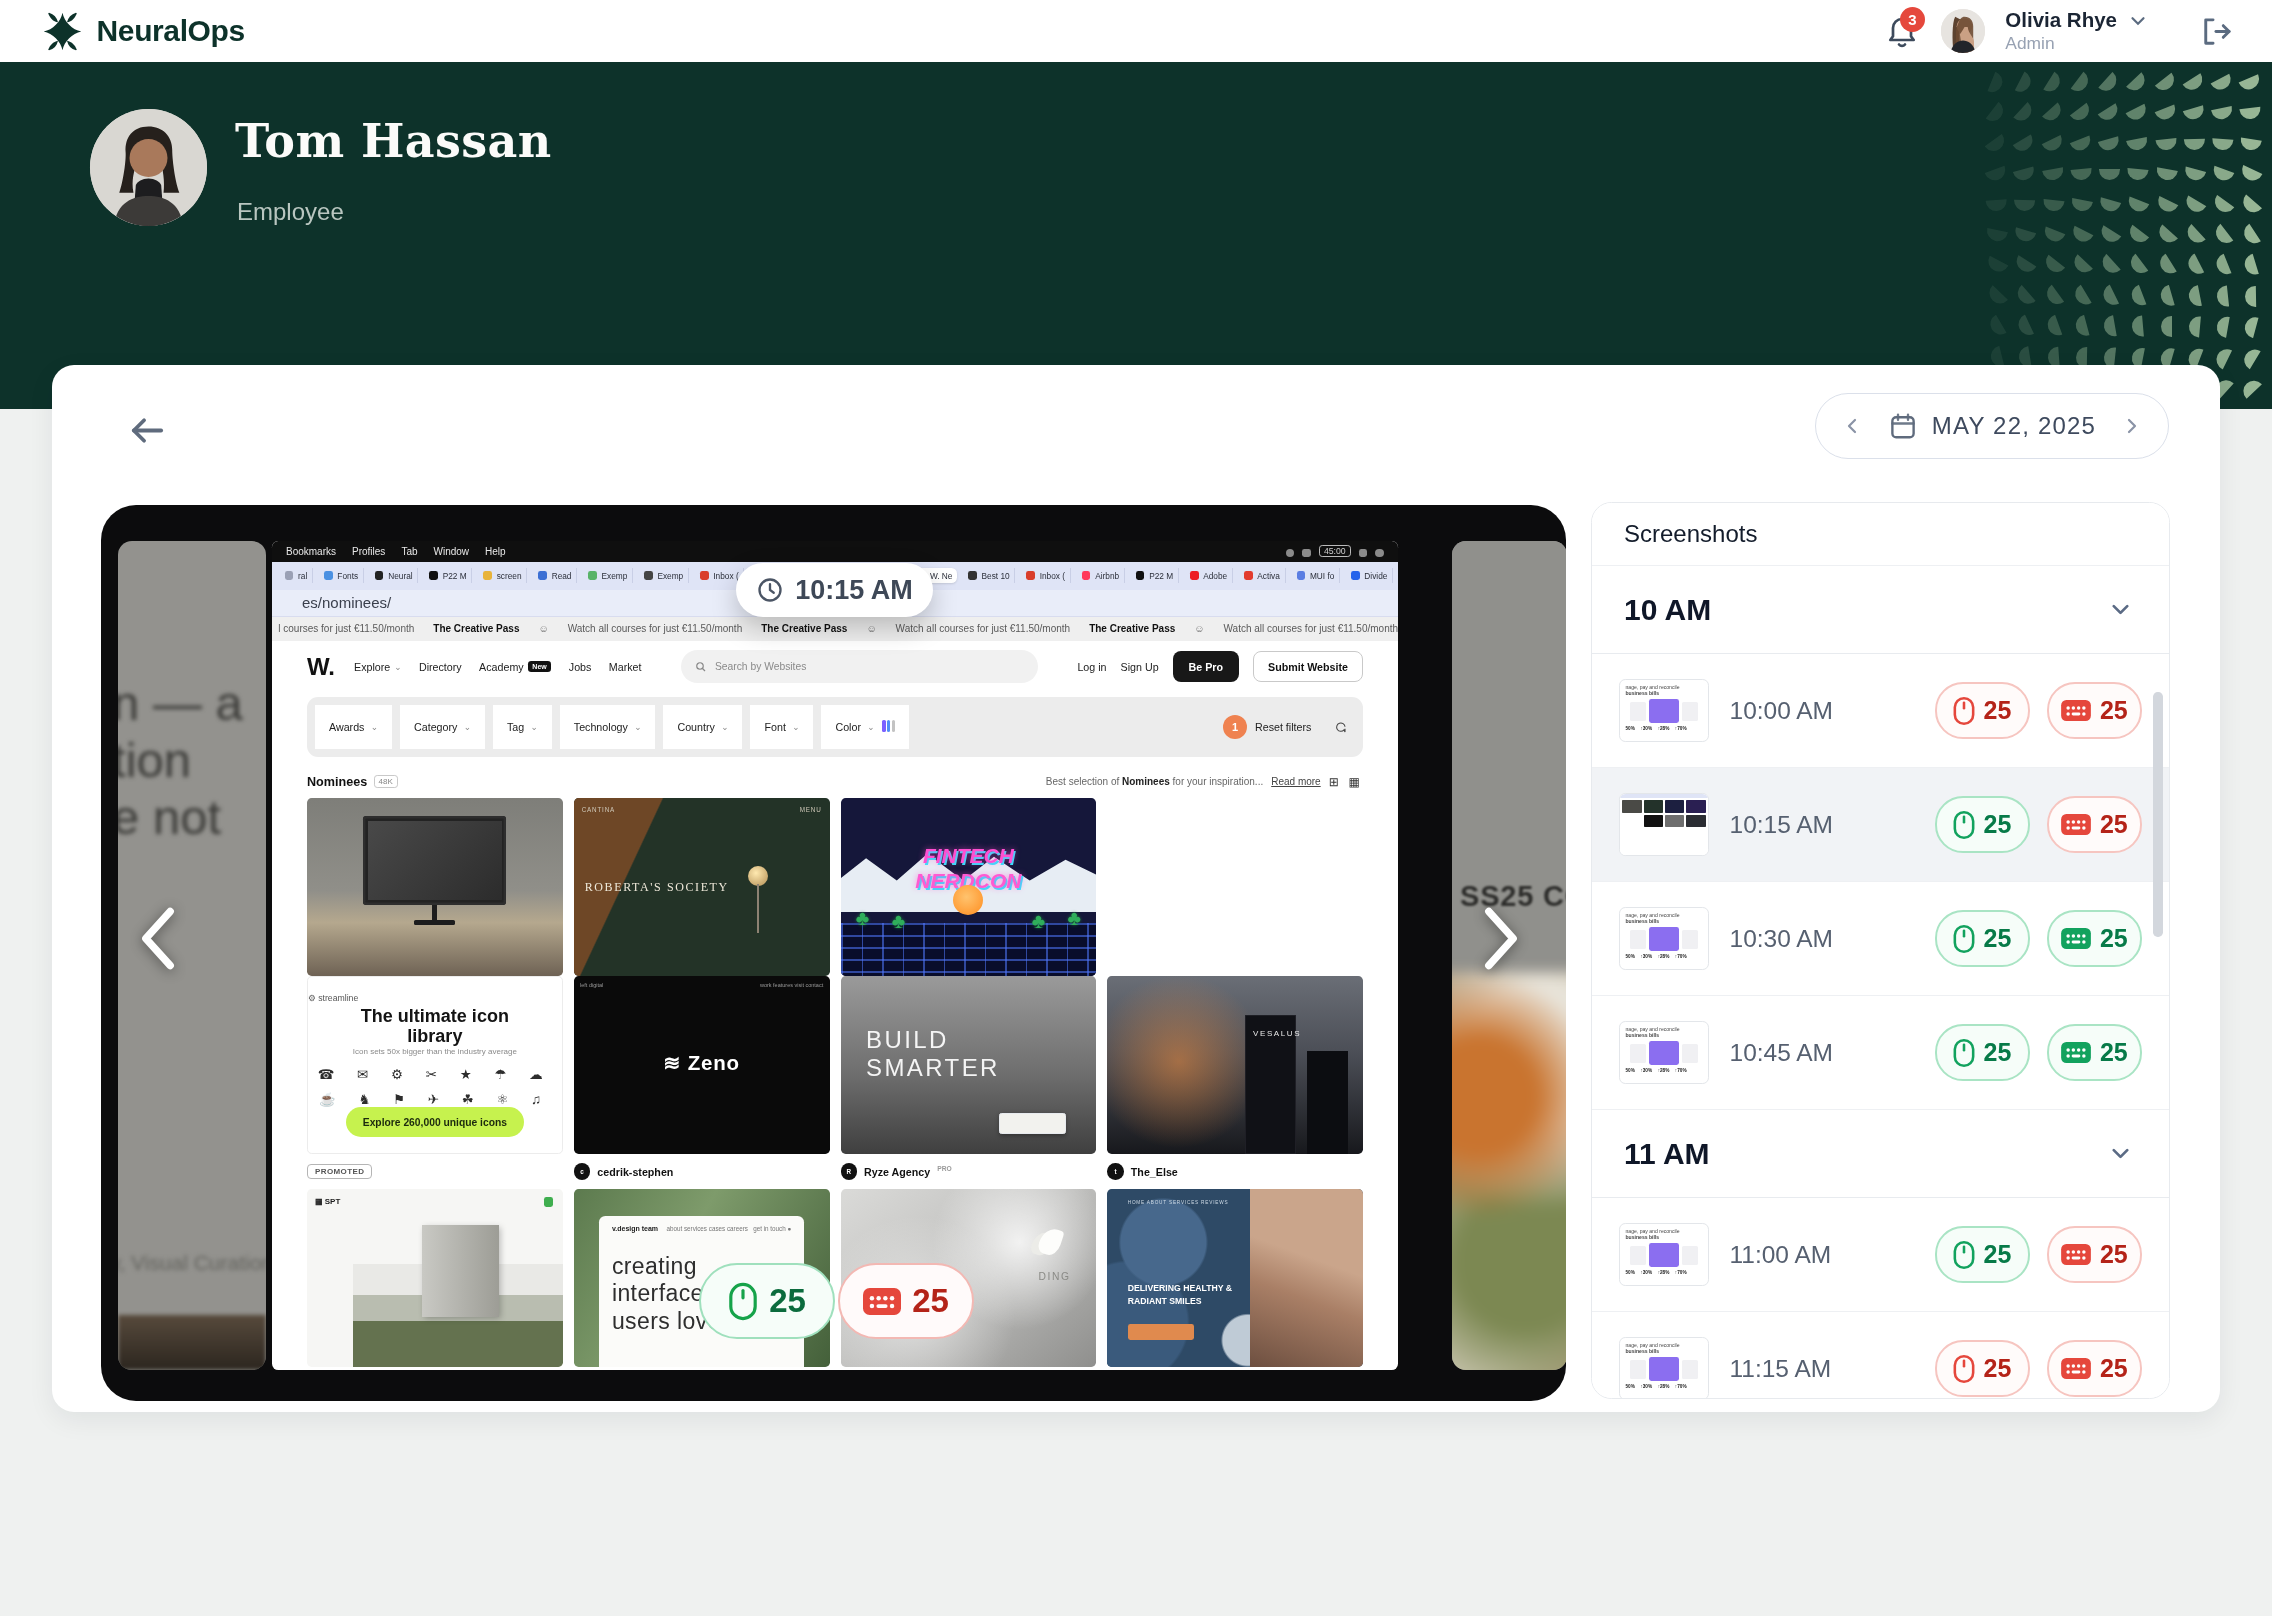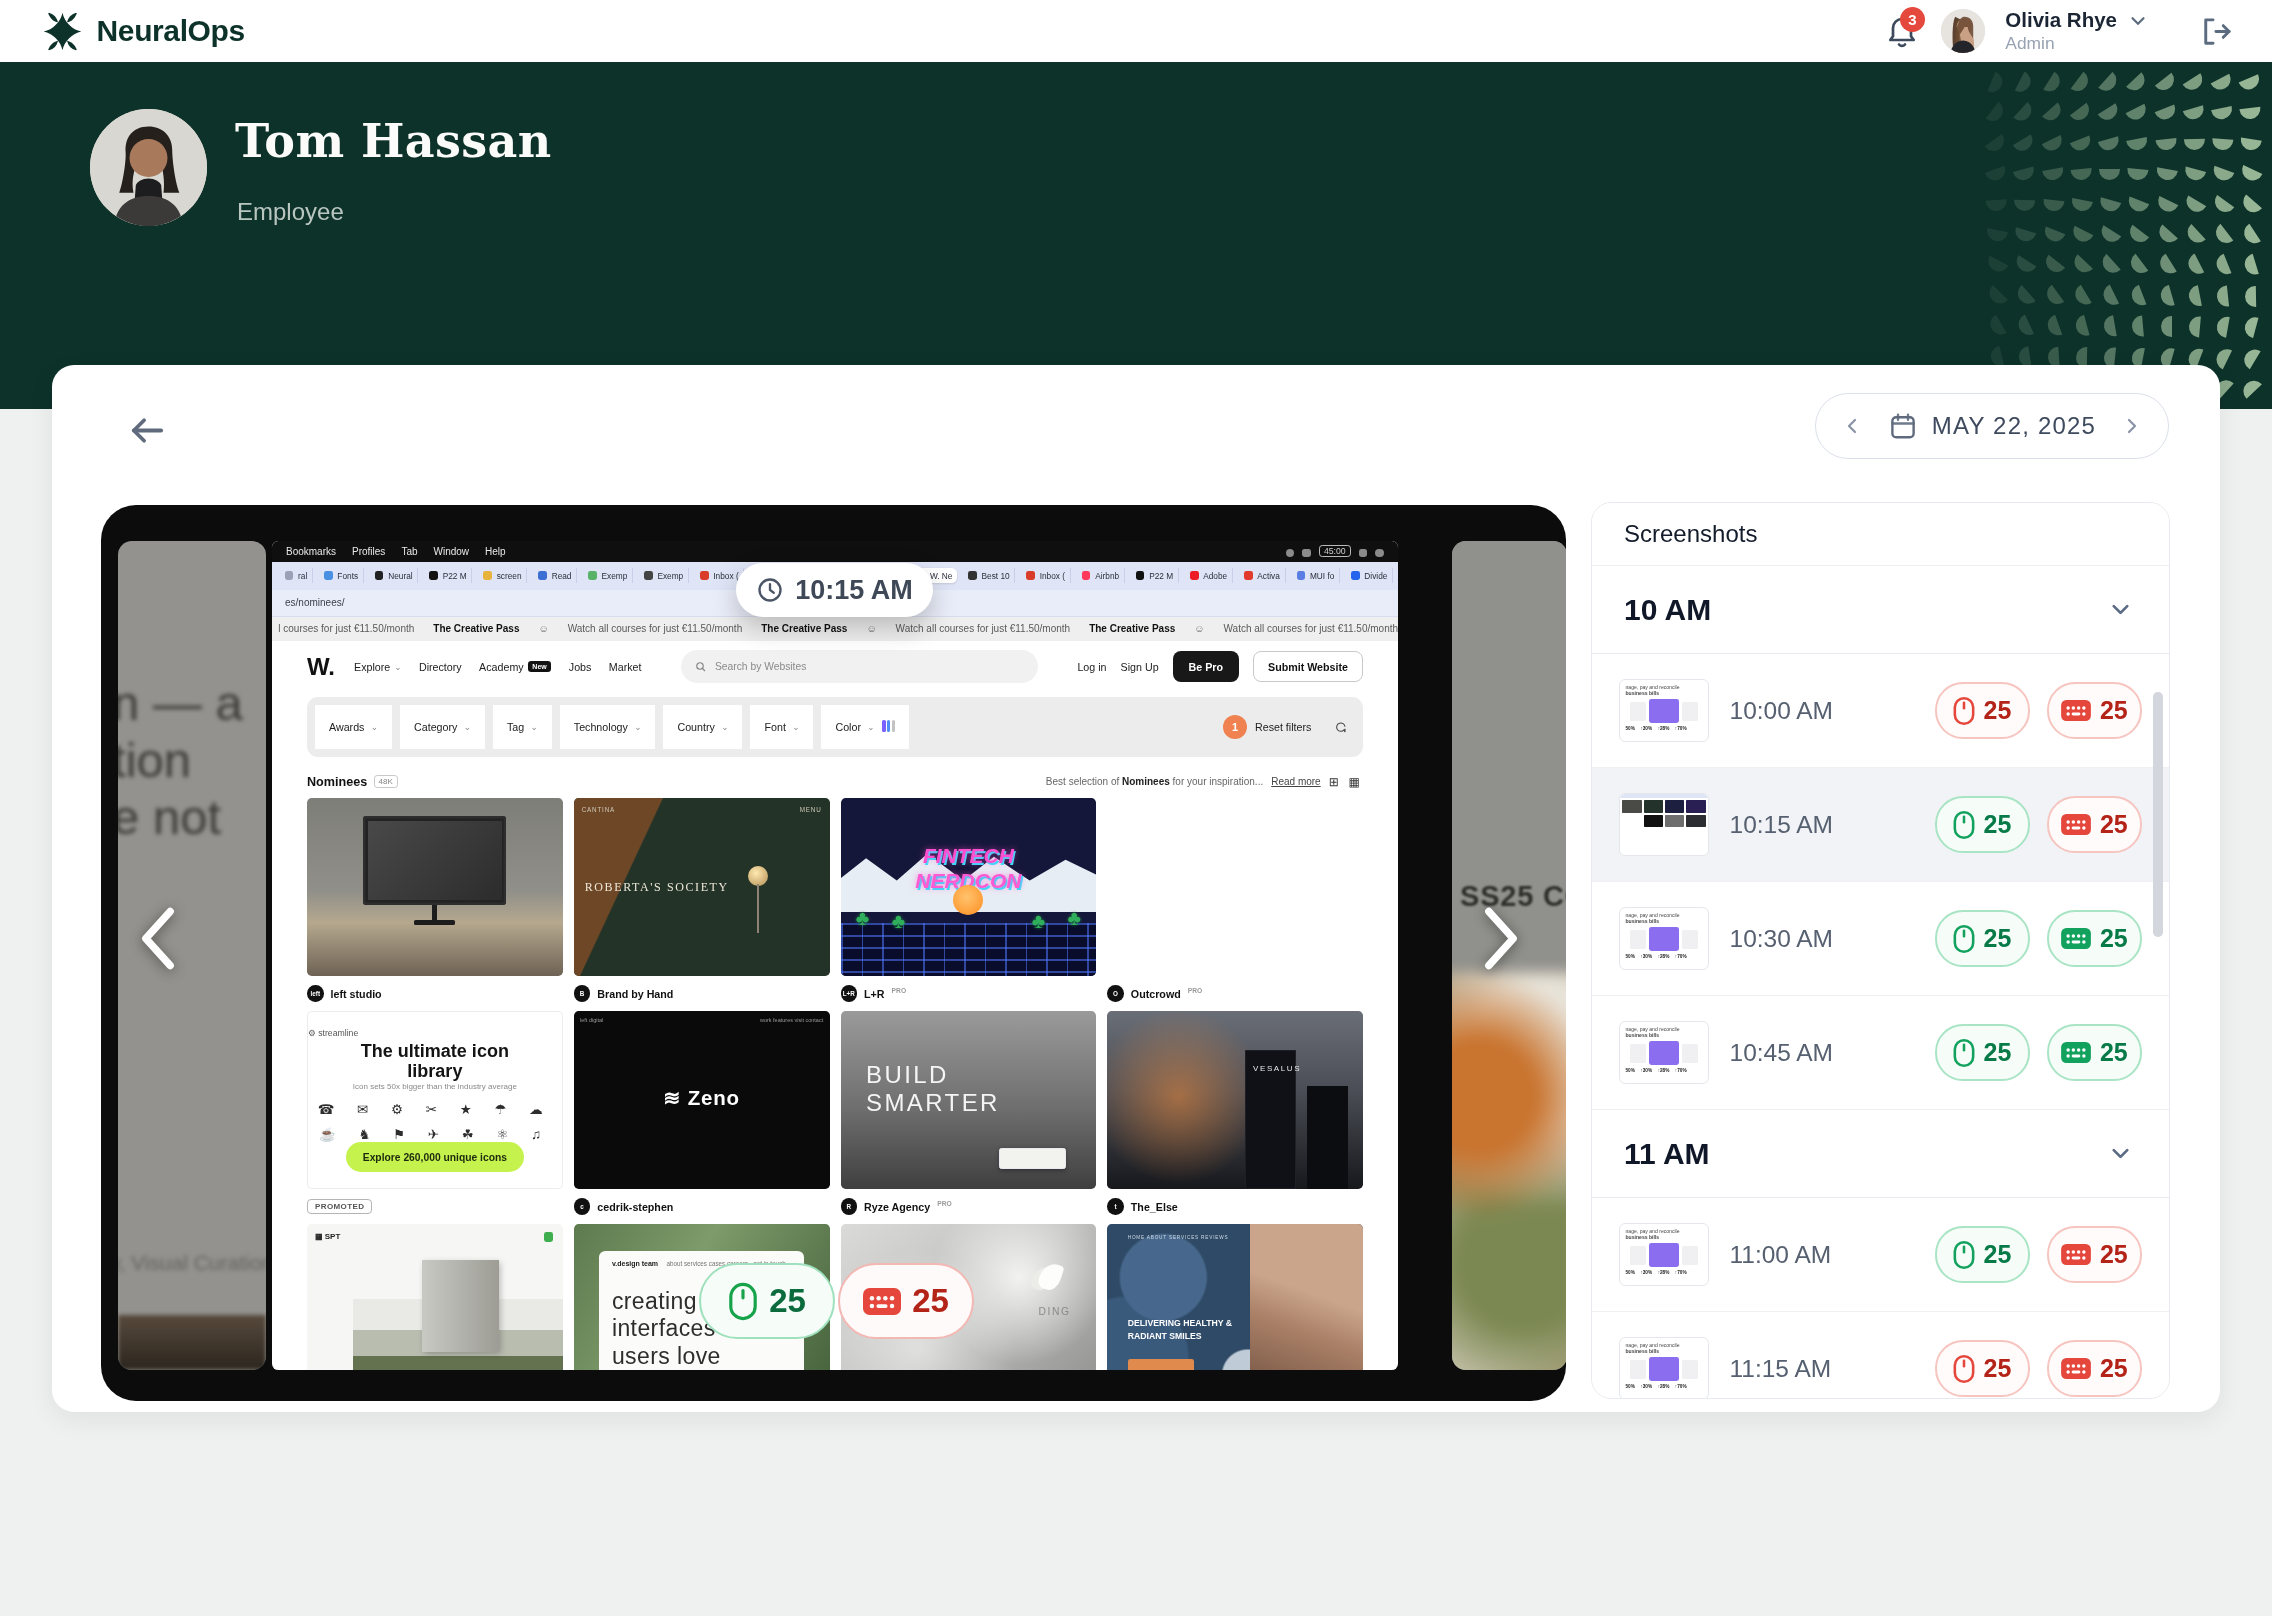--- a/index.html
+++ b/index.html
@@ -62,21 +62,21 @@
   .menubar-l{display:flex;gap:16px;font-size:10px;color:#e8e8e8}
   .menubar-r{display:flex;gap:8px;align-items:flex-end;color:#cfcfcf;font-size:8.7px}
   .mb-dot{width:8.7px;height:8.7px;border-radius:2.4px;background:#8b8b8b}
   .mb-dot.rnd{border-radius:50%}
   .mb-timer{border:0.8px solid #bbb;border-radius:3.2px;padding:0 4px;font-size:8.7px}
   .bmbar{height:28px;background:#dfe4f6;display:flex;align-items:center;gap:6.3px;padding:0 8px;overflow:hidden;white-space:nowrap}
   .bm{display:flex;align-items:center;gap:4.7px;font-size:8.3px;color:#2b2f3a;flex:0 0 auto;padding:2.4px 4.7px;border-right:0.8px solid #c9cfe6}
   .bm .dot{width:8.7px;height:8.7px;border-radius:2.4px;flex:0 0 auto}
   .bm.active{background:#fff;border-radius:5.5px;border-right:none;box-shadow:0 0.8px 2.4px rgba(0,0,0,.15)}
   .bm .lbl{max-width:36px;overflow:hidden;text-overflow:ellipsis}
-  .urlbar{height:27px;background:#e9edf9;display:flex;align-items:center;padding:0 13px;font-size:10px;color:#3a3f4c;border-bottom:0.8px solid #d8dcef}
+  .urlbar{height:27px;background:#e9edf9;display:flex;align-items:center;padding:0 30px;font-size:15px;color:#3a3f4c;border-bottom:0.8px solid #d8dcef}
   .promo{height:24px;background:#efefef;display:flex;align-items:center;gap:19px;padding:0 6.3px;font-size:10px;color:#5a5a5a;white-space:nowrap;overflow:hidden}
   .promo b{color:#111}
   .shot-nav{height:52px;display:flex;align-items:center;padding:0 35px;gap:19px}
   .w-logo{font-size:24px;font-weight:800;color:#111}
   .sn-item{font-size:10.7px;color:#222;display:flex;align-items:center;gap:4px}
   .chip-new{background:#111;color:#fff;font-size:7px;border-radius:3.2px;padding:1.6px 4.7px;font-weight:700}
   .caret{color:#888;font-size:8.7px}
   .sn-search{flex:1;margin:0 20.5px;height:33px;background:#f1f1f1;border-radius:16.6px;display:flex;align-items:center;gap:8px;padding:0 14px;font-size:10.3px;color:#8a8a8a}
   .sn-right{display:flex;align-items:center;gap:14px}
   .btn-bepro{background:#181818;color:#fff;font-size:10.7px;border-radius:8px;padding:9.5px 16px;font-weight:600}
@@ -643,40 +643,20 @@
           <div class="t2">NERDCON</div>
           <div class="scripty">Miami</div>
           <div class="sun"></div>
           <div class="grid"></div>
           <span class="palm" style="left:6%">♣</span>
             <span class="palm" style="left:20%;bottom:24%">♣</span>
           <span class="palm" style="right:20%;bottom:24%">♣</span>
             <span class="palm" style="right:6%">♣</span>
         </div>
       </div>
-      <div class="caprow" id="capRow1">
-          <div class="cap">
-            <span class="av">left</span>
-            <span>left studio</span>
-          </div>
-          <div class="cap">
-            <span class="av">B</span>
-            <span>Brand by Hand</span>
-          </div>
-          <div class="cap">
-            <span class="av">L+R</span>
-            <span>L+R</span>
-            <span class="pro">PRO</span>
-          </div>
-          <div class="cap">
-            <span class="av">O</span>
-            <span>Outcrowd</span>
-            <span class="pro">PRO</span>
-          </div>
-        </div>
 
       <div class="gallery">
         <div class="gcard c5">
           <div class="brand">⚙ streamline</div>
           <div class="title">The ultimate icon library</div>
           <div class="sub">Icon sets 50x bigger than the industry average</div>
           <div class="icons"><span>☎ ✉ ⚙ ✂ ★ ☂ ☁</span><br><span>☕ ♞ ⚑ ✈ ☘ ⚛ ♫</span></div>
           <div class="btn">Explore 260,000 unique icons</div>
         </div>
         <div class="gcard c6">

